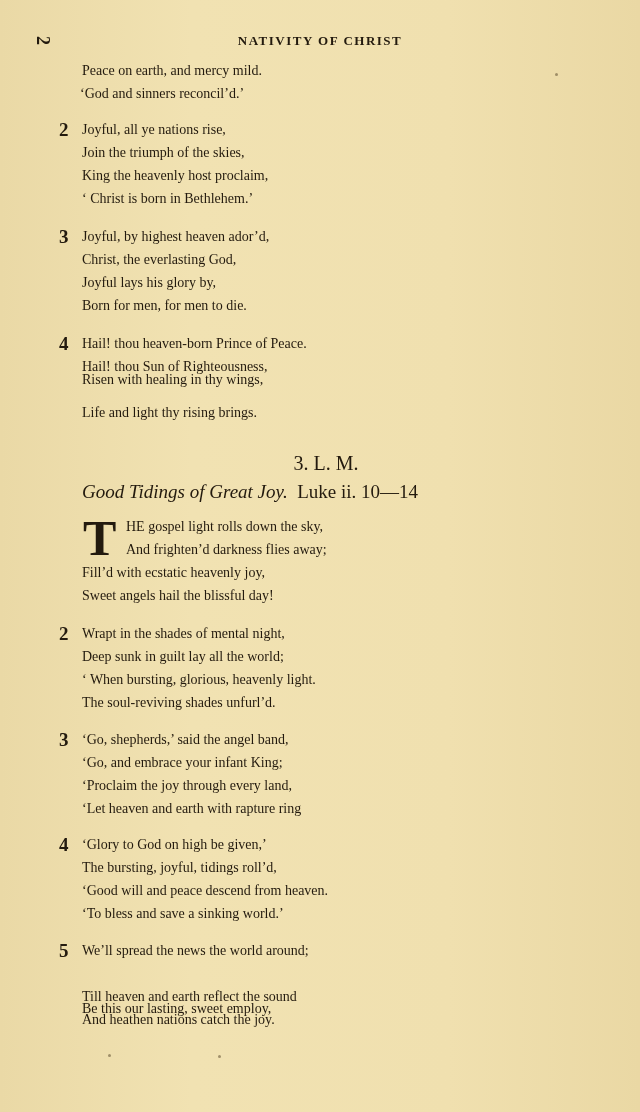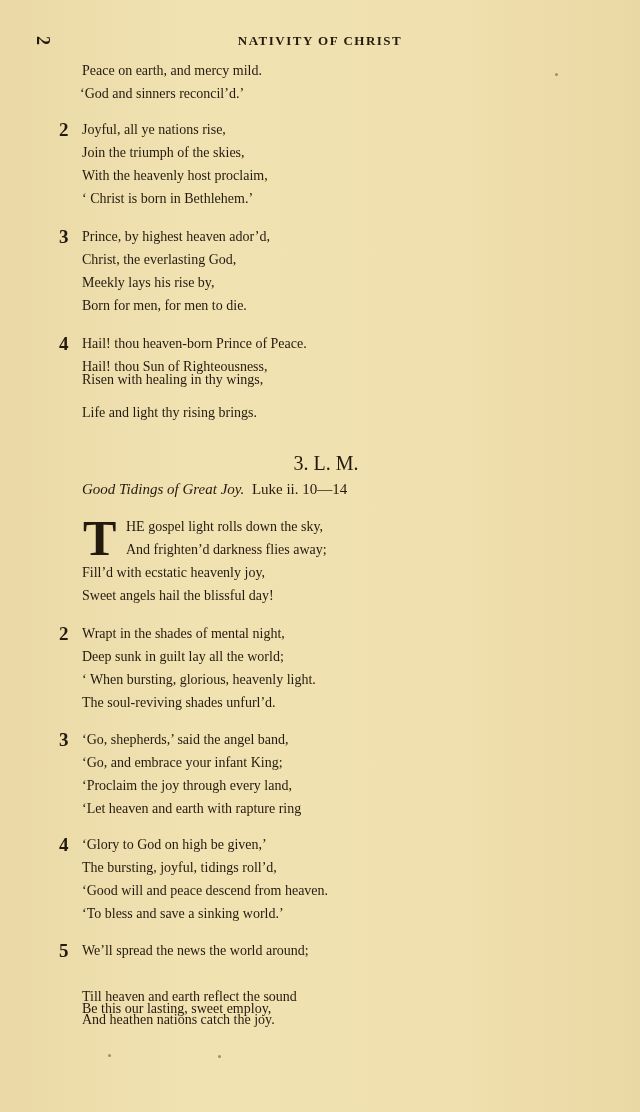--- a/index.html
+++ b/index.html
@@ -24,47 +24,47 @@
     position: absolute; left: 82px; font-size: 14px; line-height: 22px; white-space: nowrap;
   }
   .vnum {
     position: absolute; left: 59px; font-size: 19px; font-weight: bold; line-height: 22px;
   }
   .hymn-head {
     position: absolute; left: 0; width: 640px; text-align: center; top: 452px;
     font-size: 20px; padding-left: 12px; box-sizing: border-box;
   }
   .subtitle {
-    position: absolute; left: 82px; top: 481px; font-size: 15px; white-space: nowrap;
+    position: absolute; left: 82px; top: 481px; font-size: 19px; white-space: nowrap;
   }
   .subtitle i { font-style: italic; }
   .dropcap {
     position: absolute; left: 83px; top: 516px; font-size: 50px; font-weight: bold; line-height: 44px;
   }
   .speck { position: absolute; width: 3px; height: 3px; border-radius: 50%; background: #6b5a3a; opacity: .6; }
 </style>
 </head>
 <body>
 
 <div class="page-number">2</div>
 <div class="running-head">NATIVITY OF CHRIST</div>
 
 <div class="line" style="top:60px">Peace on earth, and mercy mild.</div>
 <div class="line" style="top:83px;left:80px">‘God and sinners reconcil’d.’</div>
 
 <div class="vnum" style="top:119px">2</div>
 <div class="line" style="top:119px">Joyful, all ye nations rise,</div>
 <div class="line" style="top:142px">Join the triumph of the skies,</div>
-<div class="line" style="top:165px">With the heavenly host proclaim,</div>
+<div class="line" style="top:165px">King the heavenly host proclaim,</div>
 <div class="line" style="top:188px">‘ Christ is born in Bethlehem.’</div>
 
 <div class="vnum" style="top:226px">3</div>
-<div class="line" style="top:226px">Prince, by highest heaven ador’d,</div>
+<div class="line" style="top:226px">Joyful, by highest heaven ador’d,</div>
 <div class="line" style="top:249px">Christ, the everlasting God,</div>
-<div class="line" style="top:272px">Meekly lays his rise by,</div>
+<div class="line" style="top:272px">Joyful lays his glory by,</div>
 <div class="line" style="top:295px">Born for men, for men to die.</div>
 
 <div class="vnum" style="top:333px">4</div>
 <div class="line" style="top:333px">Hail! thou heaven-born Prince of Peace.</div>
 <div class="line" style="top:356px">Hail! thou Sun of Righteousness,</div>
 <div class="line" style="top:369px">Risen with healing in thy wings,</div>
 <div class="line" style="top:402px">Life and light thy rising brings.</div>
 
 <div class="hymn-head">3.   L. M.</div>
 <div class="subtitle">

